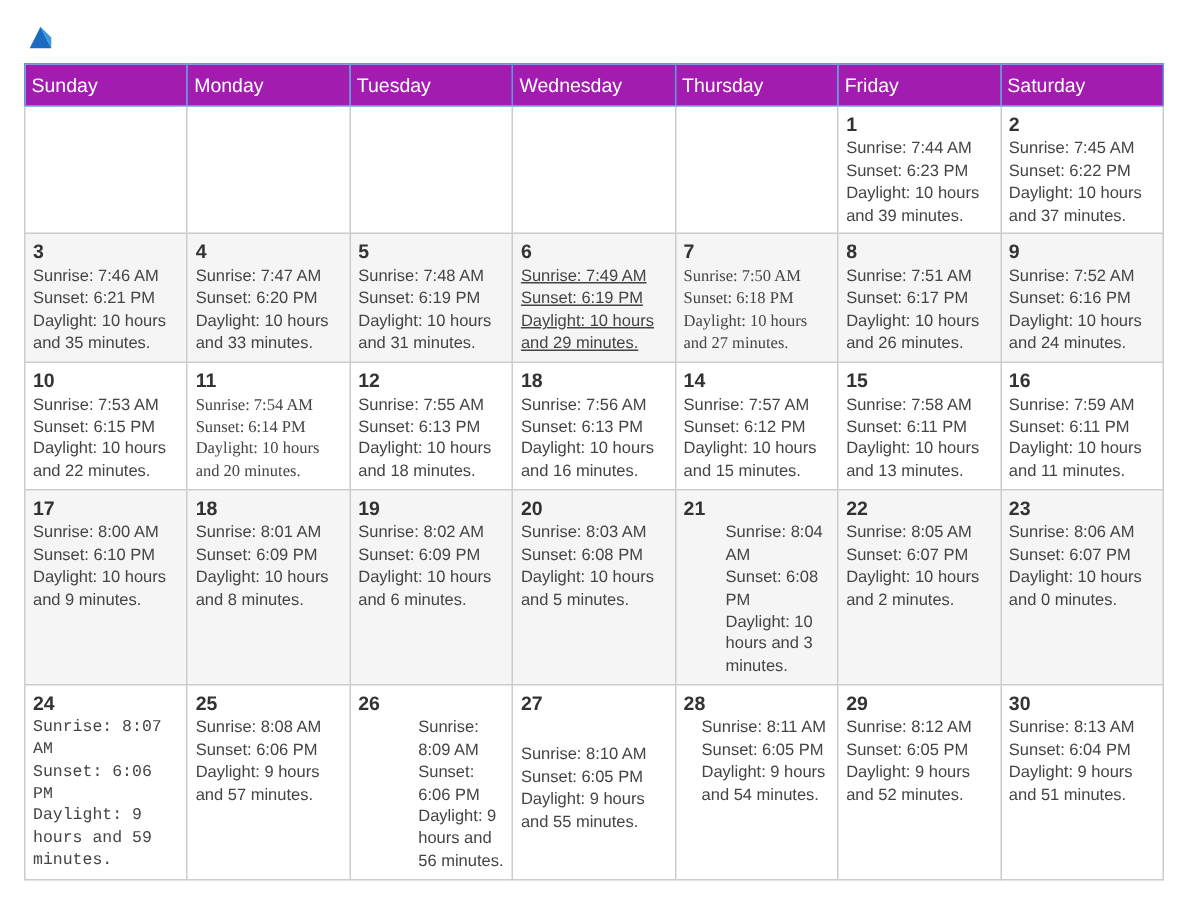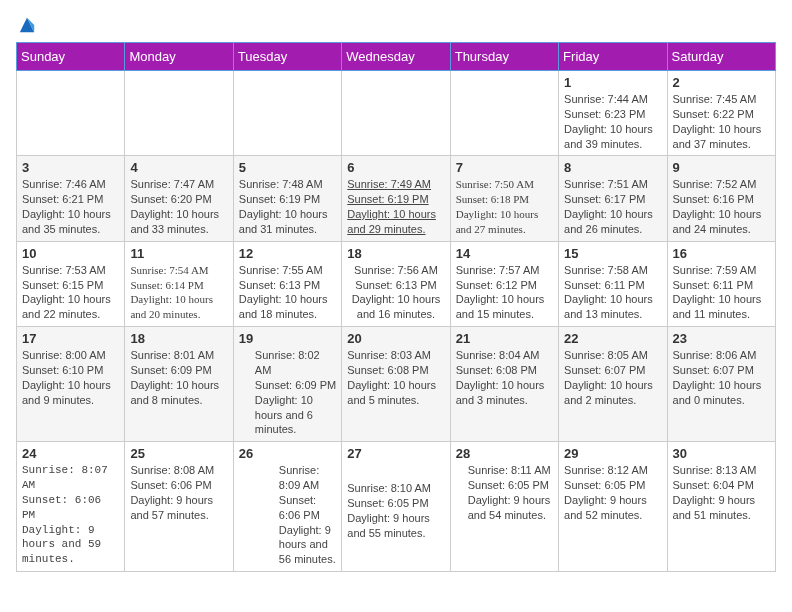--- a/index.html
+++ b/index.html
@@ -203,21 +203,21 @@
 Daylight: 10 hours and 20 minutes.</div>
         </td>
         <td>
           <span class="day-num">12</span>
           <div class="cell-content" style="white-space: pre-line;">Sunrise: 7:55 AM
 Sunset: 6:13 PM
 Daylight: 10 hours and 18 minutes.</div>
         </td>
         <td>
           <span class="day-num">18</span>
-          <div class="cell-content" style="white-space: pre-line; text-align: center;">Sunrise: 7:56 AM
+          <div class="cell-content" style="white-space: pre-line;">Sunrise: 7:56 AM
 Sunset: 6:13 PM
 Daylight: 10 hours and 16 minutes.</div>
         </td>
         <td>
           <span class="day-num">14</span>
           <div class="cell-content" style="white-space: pre-line;">Sunrise: 7:57 AM
 Sunset: 6:12 PM
 Daylight: 10 hours and 15 minutes.</div>
         </td>
         <td>
@@ -241,33 +241,33 @@
 Daylight: 10 hours and 9 minutes.</div>
         </td>
         <td>
           <span class="day-num">18</span>
           <div class="cell-content" style="white-space: pre-line;">Sunrise: 8:01 AM
 Sunset: 6:09 PM
 Daylight: 10 hours and 8 minutes.</div>
         </td>
         <td>
           <span class="day-num">19</span>
-          <div class="cell-content" style="white-space: pre-line; margin-left: 16px;">Sunrise: 8:02 AM
+          <div class="cell-content" style="white-space: pre-line;">Sunrise: 8:02 AM
 Sunset: 6:09 PM
 Daylight: 10 hours and 6 minutes.</div>
         </td>
         <td>
           <span class="day-num">20</span>
           <div class="cell-content" style="white-space: pre-line;">Sunrise: 8:03 AM
 Sunset: 6:08 PM
 Daylight: 10 hours and 5 minutes.</div>
         </td>
         <td>
           <span class="day-num">21</span>
-          <div class="cell-content" style="white-space: pre-line;">Sunrise: 8:04 AM
+          <div class="cell-content" style="white-space: pre-line; margin-left: 28px;">Sunrise: 8:04 AM
 Sunset: 6:08 PM
 Daylight: 10 hours and 3 minutes.</div>
         </td>
         <td>
           <span class="day-num">22</span>
           <div class="cell-content" style="white-space: pre-line;">Sunrise: 8:05 AM
 Sunset: 6:07 PM
 Daylight: 10 hours and 2 minutes.</div>
         </td>
         <td>

